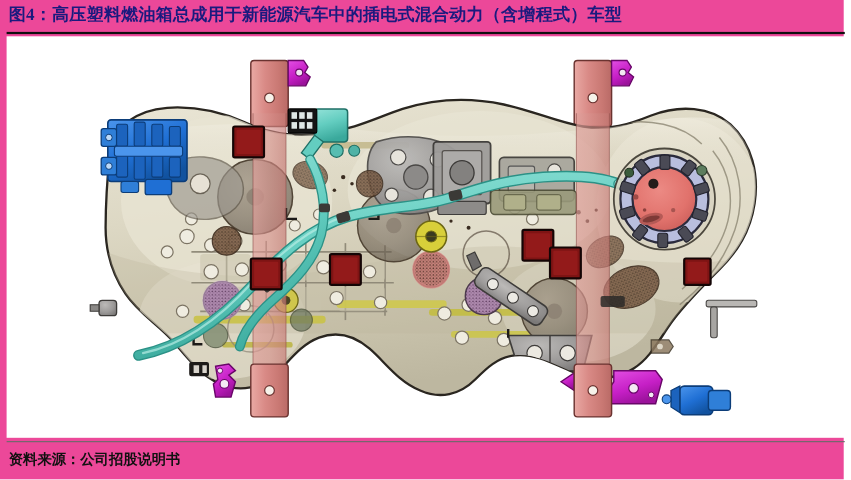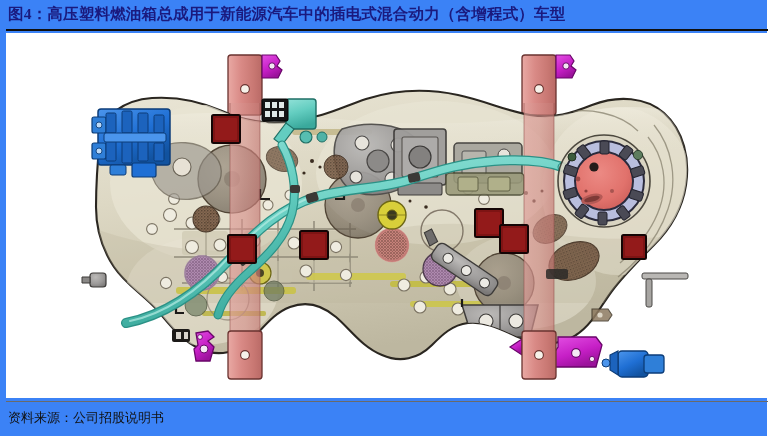--- a/index.html
+++ b/index.html
@@ -11,21 +11,21 @@
     width: 774px;
     height: 436px;
     overflow: hidden;
     font-family: "Liberation Serif", "DejaVu Serif", serif;
     position: relative;
   }
   .page {
     position: relative;
     width: 767px;
     height: 436px;
-    background: #3b82f6;
+    background: #ec4899;
   }
 
   
   .fig-title {
     position: absolute;
     left: 8px;
     top: 3px;
     width: 760px;
     height: 22px;
     color: #1a1a7e;
@@ -56,20 +56,21 @@
   }
   .source-text {
     position: absolute;
     left: 8px;
     top: 408px;
     color: #111111;
     font-size: 13px;
     line-height: 20px;
     white-space: nowrap;
     font-family: "Liberation Serif", "DejaVu Serif", serif;
+    font-weight: bold;
   }
 
   
   .figure-canvas {
     position: absolute;
     left: 6px;
     top: 33px;
     width: 762px;
     height: 365px;
     background: #ffffff;

